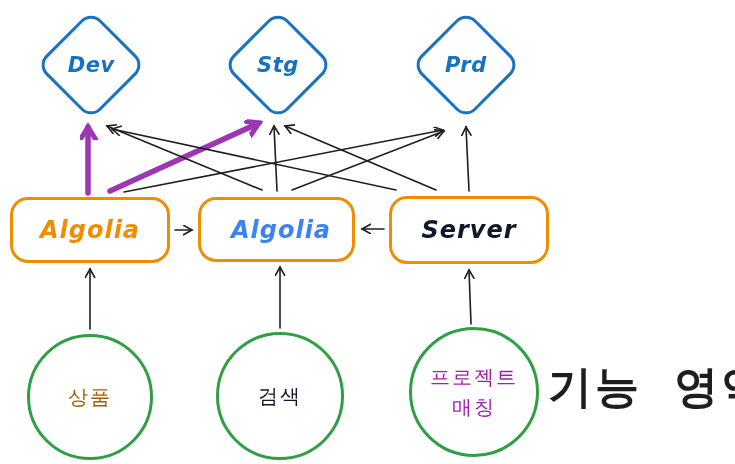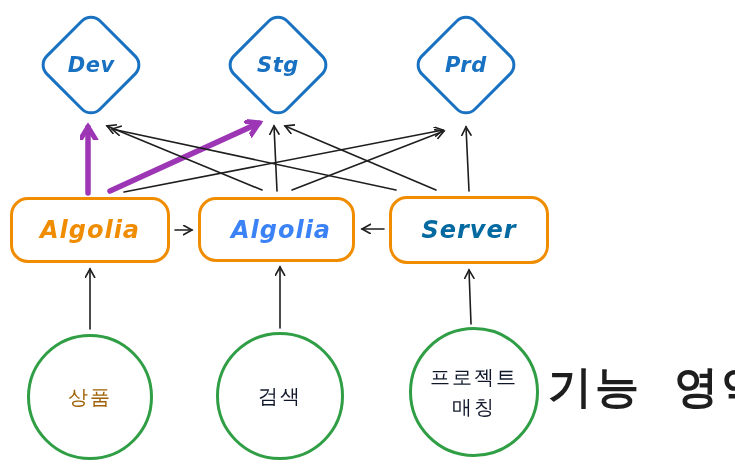--- a/index.html
+++ b/index.html
@@ -68,29 +68,29 @@
   <div class="node diamond" id="node-prd" style="border-color: rgb(25, 113, 194); color: rgb(25, 113, 194);">
     <span class="lbl">Prd</span>
   </div>
 
   <div class="node box" id="node-firebase" style="border-color: rgb(240, 140, 0); color: rgb(240, 140, 0);">
     <span class="lbl">Algolia</span>
   </div>
   <div class="node box" id="node-algolia" style="border-color: rgb(240, 140, 0); color: #3b82f6; padding-left: 9px;">
     <span class="lbl">Algolia</span>
   </div>
-  <div class="node box" id="node-server" style="border-color: rgb(240, 140, 0); color: #0369a1;">
+  <div class="node box" id="node-server" style="border-color: rgb(240, 140, 0); color: #0f172a;">
     <span class="lbl">Server</span>
   </div>
 
   <div class="node circle" id="node-product" style="border-color: rgb(47, 158, 68); color: #a16207;">
     <span class="lbl">상품</span>
   </div>
   <div class="node circle" id="node-search" style="border-color: rgb(47, 158, 68); color: #0f172a;">
     <span class="lbl">검색</span>
   </div>
-  <div class="node circle" id="node-project_matching" style="border-color: rgb(47, 158, 68); color: #0f172a;">
+  <div class="node circle" id="node-project_matching" style="border-color: rgb(47, 158, 68); color: #a21caf;">
     <span class="lbl">프로젝트 매칭</span>
   </div>
 
   <div class="section-label func" style="color: rgb(30, 30, 30);">기능 영역</div>
 
 </div>
 
 </body></html>

